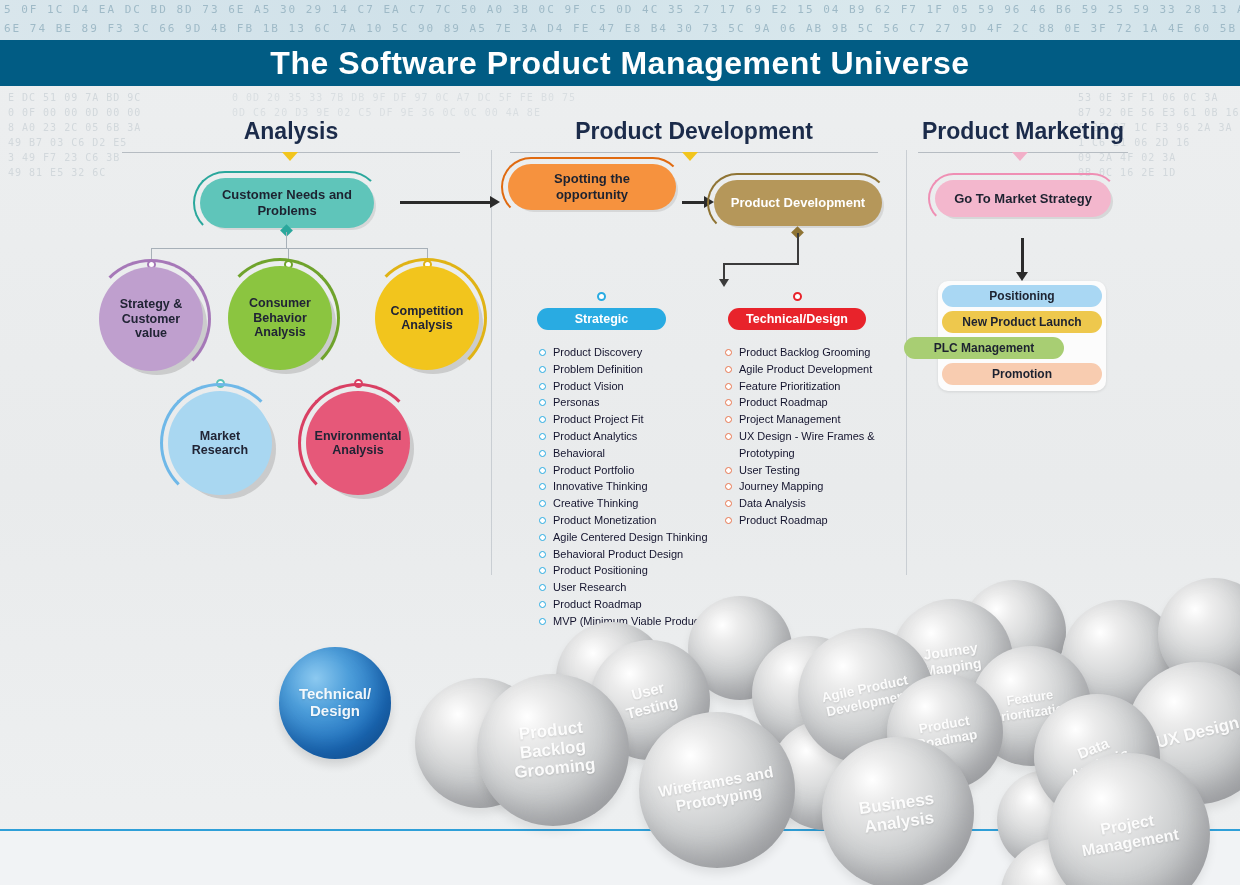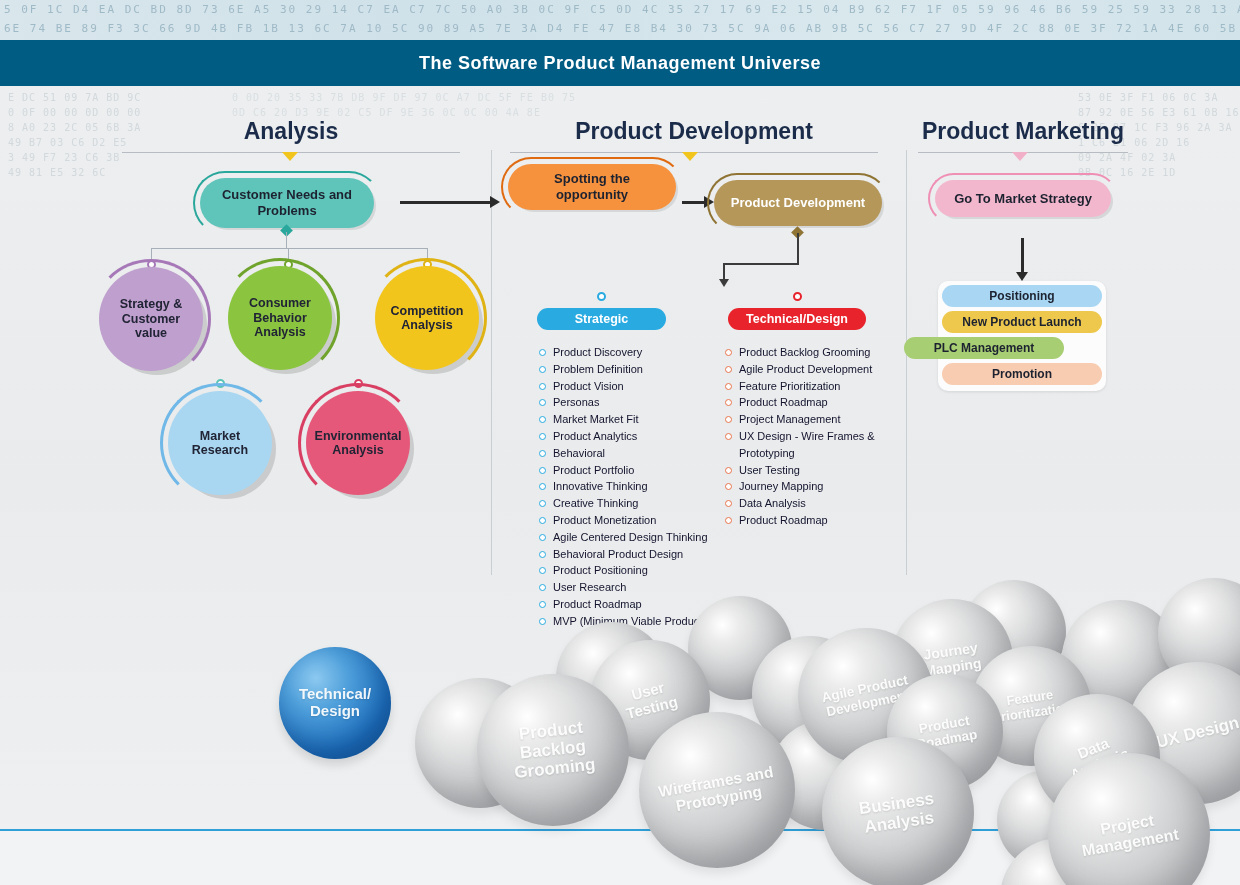--- a/index.html
+++ b/index.html
@@ -11,21 +11,21 @@
   .code-strip { position:absolute; left:0; top:0; width:1240px; height:40px; overflow:hidden;
     background: linear-gradient(90deg,#d9e6ec 0%, #cfe1e9 35%, #d9e8ed 70%, #d2e3ea 100%); }
   .code-line { font-family:"DejaVu Sans Mono", monospace; font-size:11px; line-height:19px;
     color:#9fbac7; white-space:nowrap; letter-spacing:2px; padding-left:4px; }
   .bg-code { position:absolute; font-family:"DejaVu Sans Mono", monospace; font-size:10px;
     line-height:15px; color:#d2d8dc; white-space:pre-line; letter-spacing:1px; }
 
   
   .title-bar { position:absolute; left:0; top:40px; width:1240px; height:46px; background:#015C84;
     display:flex; align-items:center; justify-content:center; }
-  .title-bar span { color:#ffffff; font-size:18px; font-weight:600; letter-spacing:0.5px; }
+  .title-bar span { color:#ffffff; font-size:32px; font-weight:600; letter-spacing:0.5px; }
 
   
   .col-header { position:absolute; text-align:center; font-size:23px; font-weight:700; color:#1b2b4a; }
   .header-line { position:absolute; height:1px; background:#b6bcc2; }
   .chevron { position:absolute; width:0; height:0; border-left:8px solid transparent;
     border-right:8px solid transparent; border-top:9px solid #f2c51d; }
   .chevron.pink { border-top-color:#f2afc8; }
 
   
   .pill { position:absolute; display:flex; align-items:center; justify-content:center; text-align:center;
@@ -183,21 +183,21 @@
   <div class="ring" style="left:793px; top:292px; border-color:#e8232b;"></div>
 
   <div class="list-pill" style="left: 537px; top: 308px; width: 129px; background: rgb(41, 171, 226);">Strategic</div>
   <div class="list-pill" style="left: 728px; top: 308px; width: 138px; background: rgb(232, 35, 43);">Technical/Design</div>
 
   <ul class="itemlist strategic" style="left:538px; top:344px; width:210px;">
     <li>Product Discovery</li>
     <li>Problem Definition</li>
     <li>Product Vision</li>
     <li>Personas</li>
-    <li>Market Market Fit</li>
+    <li>Product Project Fit</li>
     <li>Product Analytics</li>
     <li>Behavioral</li>
     <li>Product Portfolio</li>
     <li>Innovative Thinking</li>
     <li>Creative Thinking</li>
     <li>Product Monetization</li>
     <li>Agile Centered Design Thinking</li>
     <li>Behavioral Product Design</li>
     <li>Product Positioning</li>
     <li>User Research</li>

